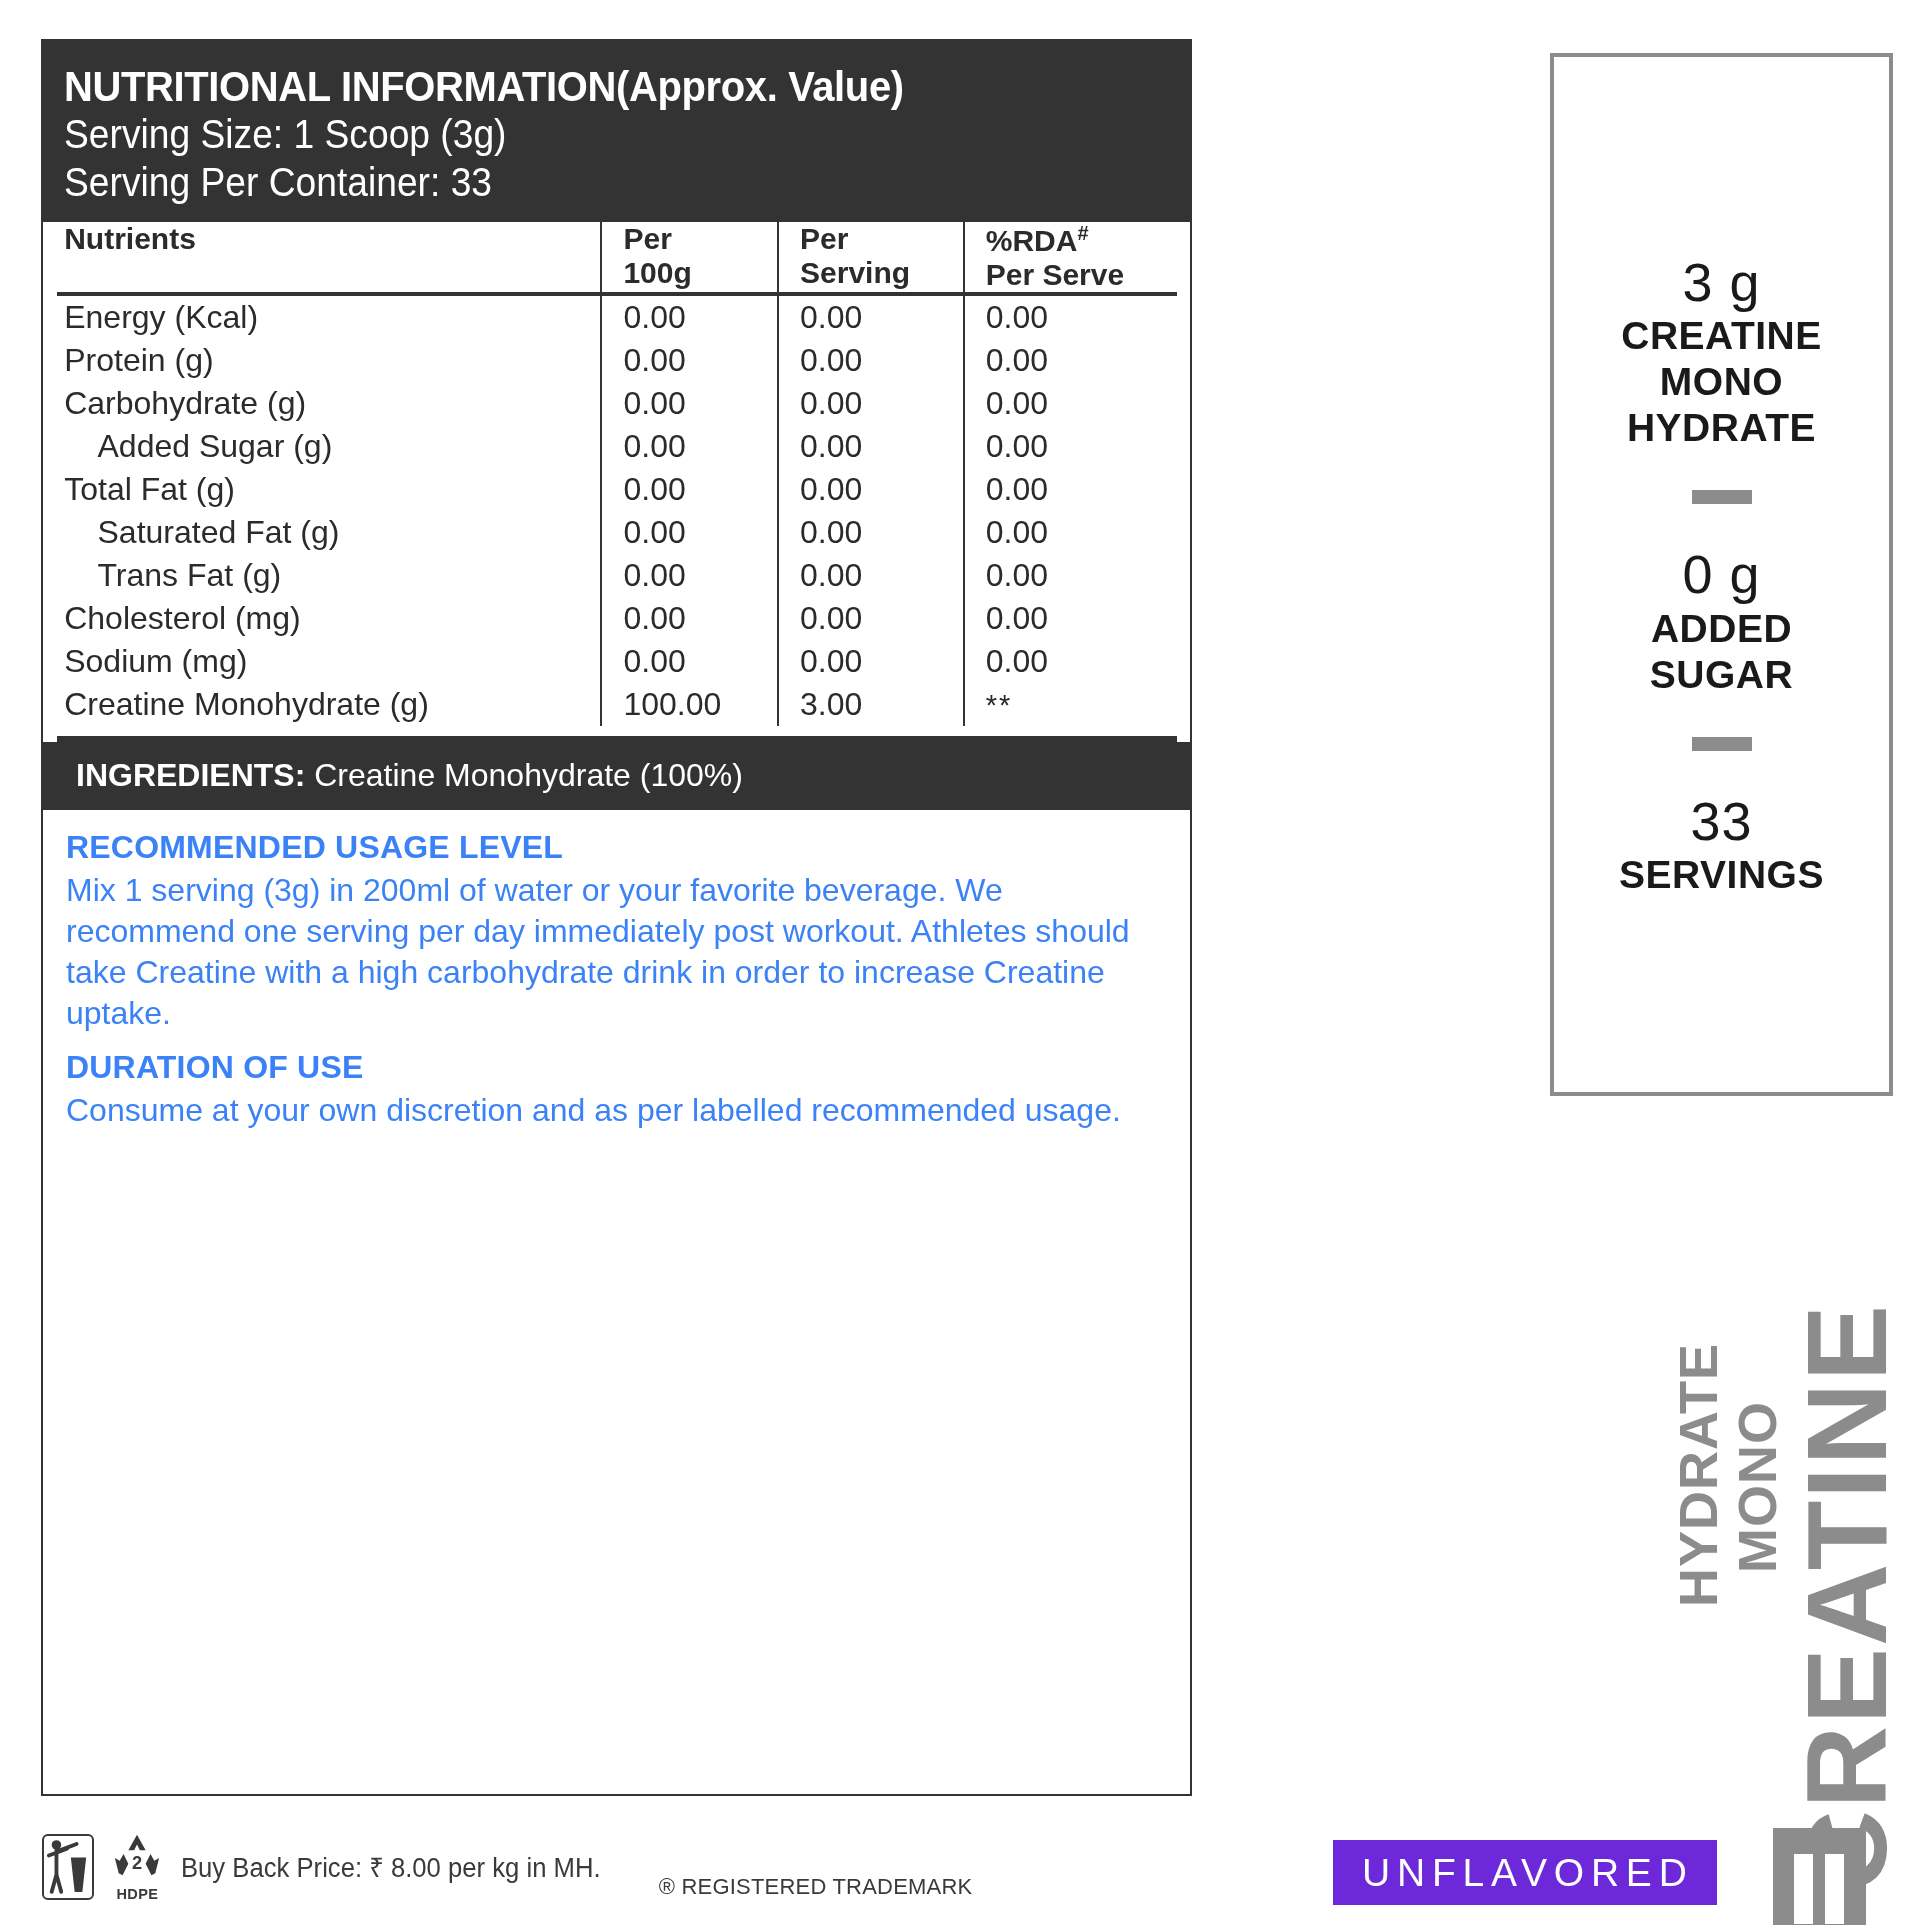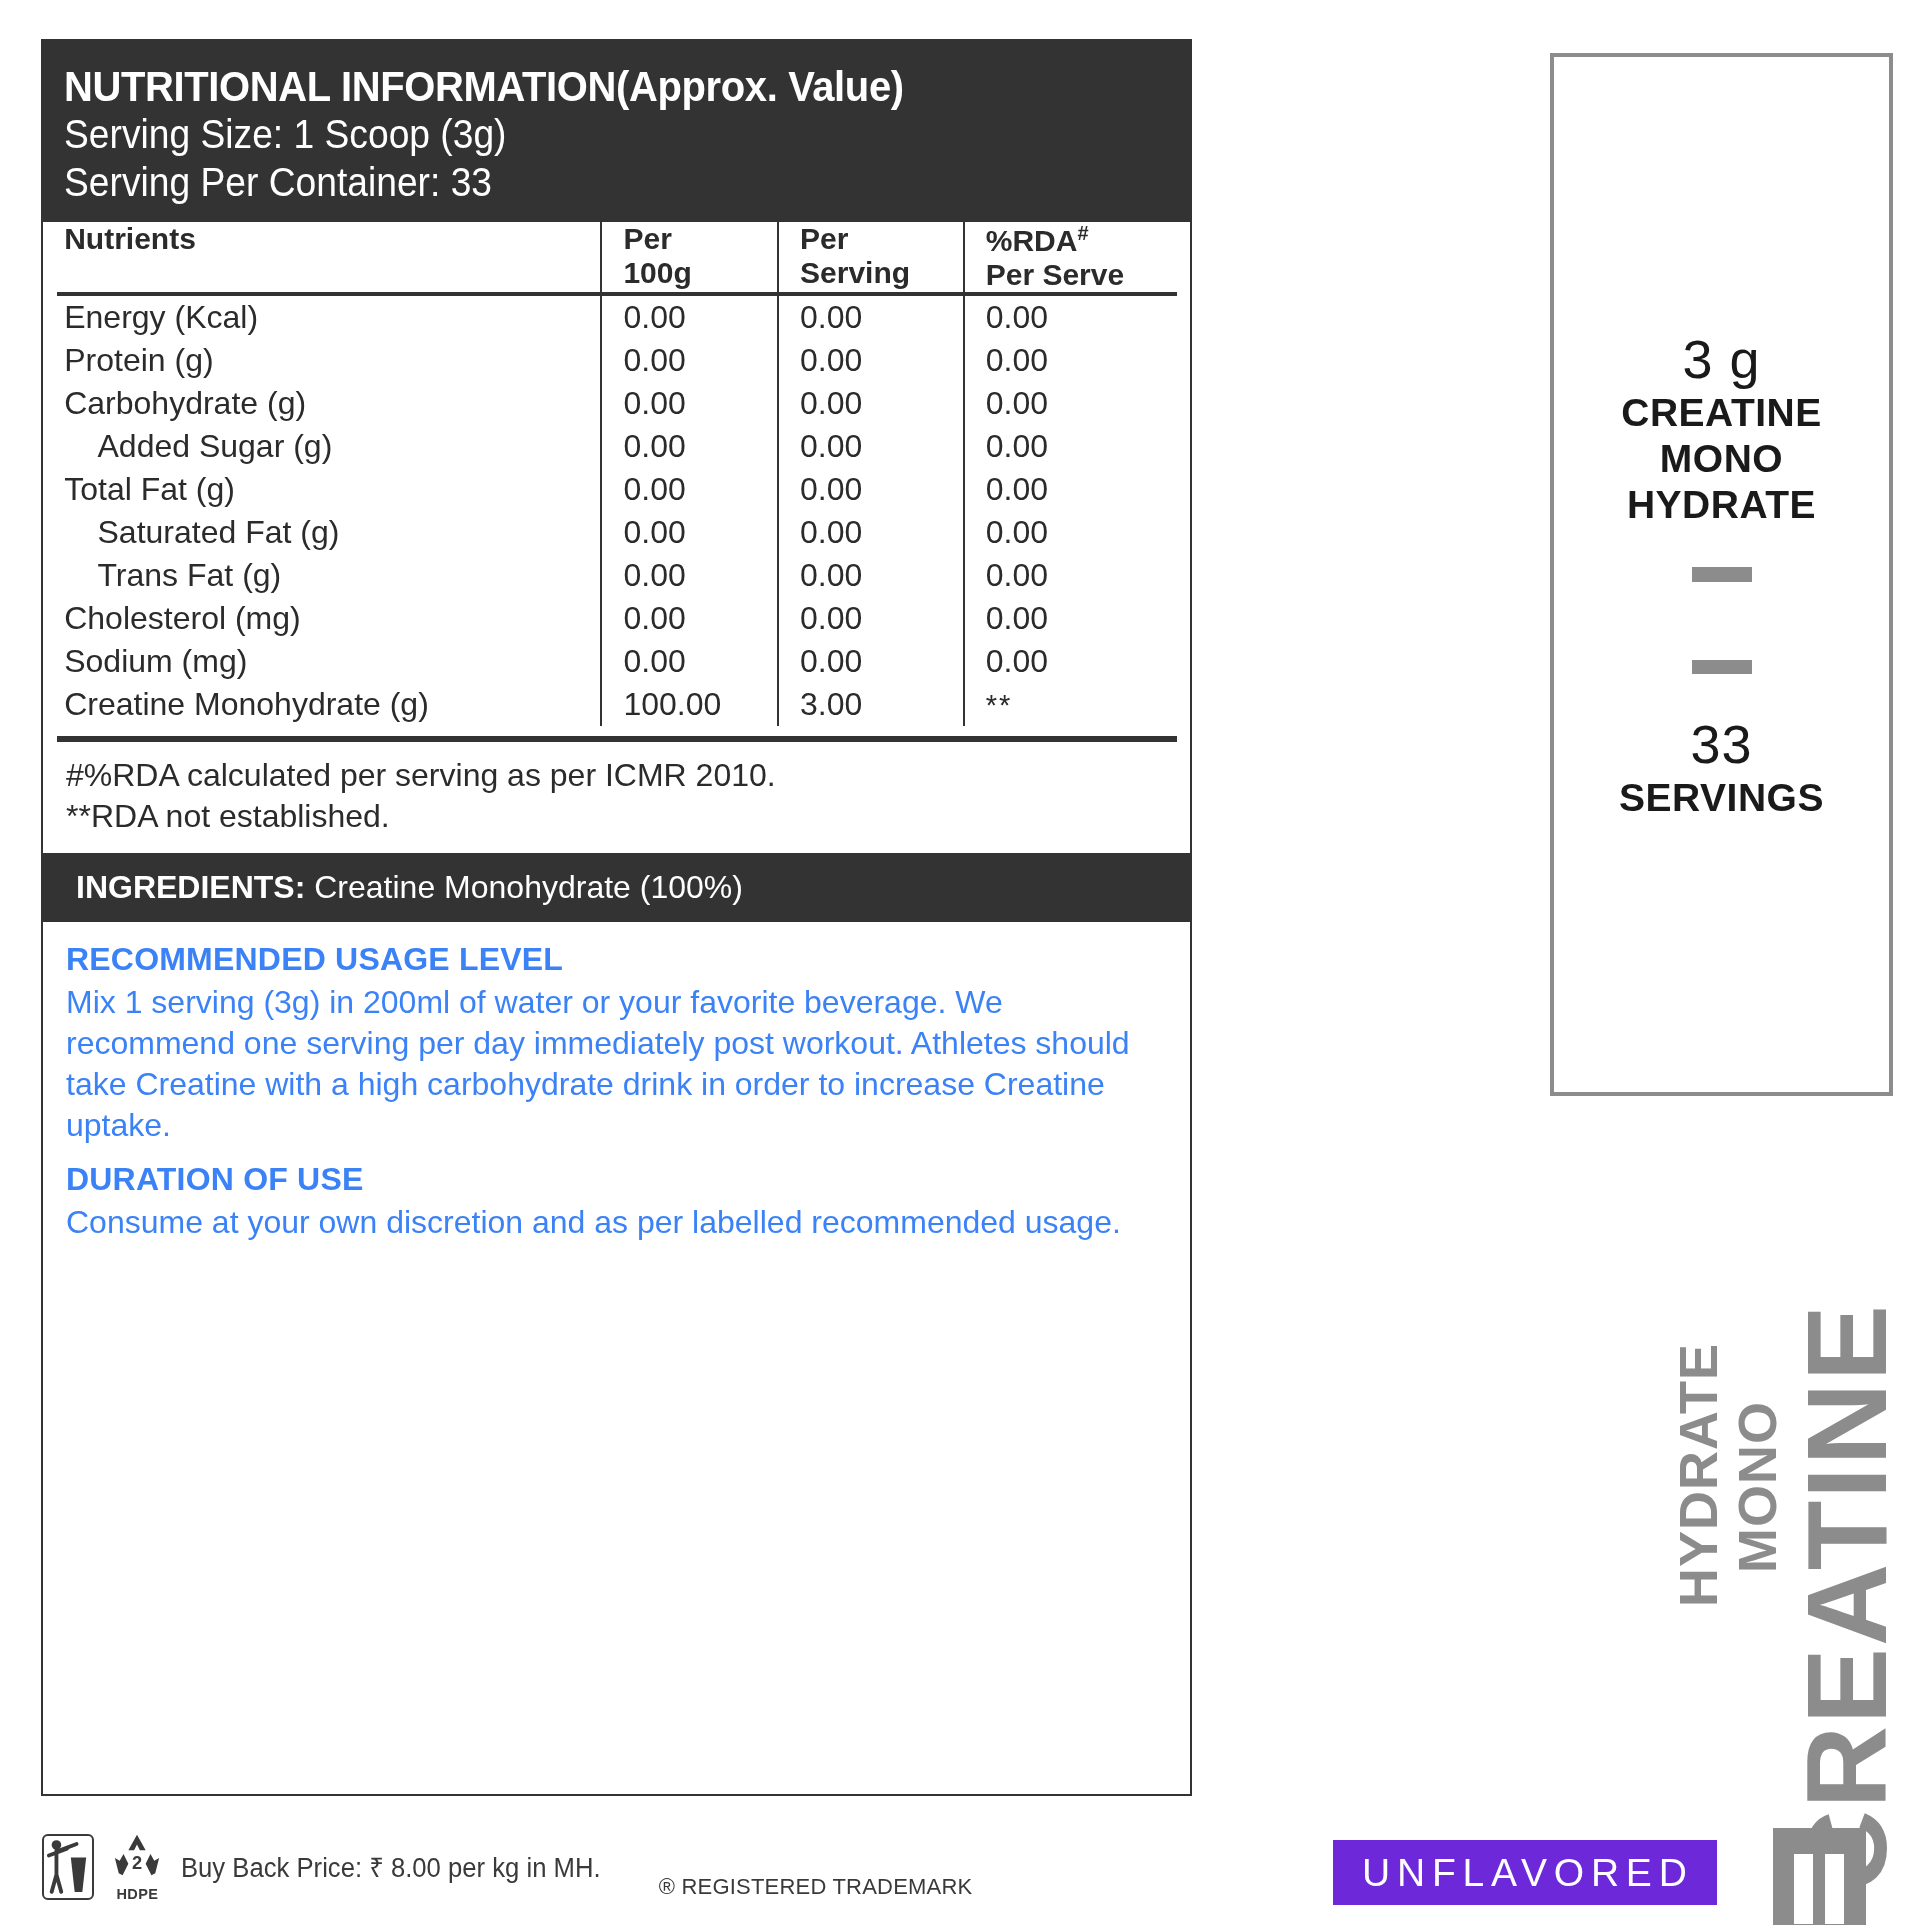--- a/index.html
+++ b/index.html
@@ -396,24 +396,20 @@
               <td class="v-100g">100.00</td>
               <td class="v-serv">3.00</td>
               <td class="v-rda"><span class="stars">**</span></td>
             </tr>
           </tbody>
       </table>
     </div>
 
     <div class="table-rule"></div>
 
-    <div class="footnotes">
-      <div>#%RDA calculated per serving as per ICMR 2010.</div>
-      <div>**RDA not established.</div>
-    </div>
 
     <div class="ingredients-bar">
       <b>INGREDIENTS:</b>
       <span>Creatine Monohydrate (100%)</span>
     </div>
 
     <div class="usage">
       <h3>RECOMMENDED USAGE LEVEL</h3>
       <p>Mix 1 serving (3g) in 200ml of water or your favorite beverage. We recommend one serving per day immediately post workout. Athletes should take Creatine with a high carbohydrate drink in order to increase Creatine uptake.</p>
       <h3>DURATION OF USE</h3>
@@ -421,20 +417,24 @@
     </div>
 
   </div>
 
   <div class="stat-box" id="stat-box">
       <div class="stat-group">
         <div class="stat-amount">3 g</div>
         <div class="stat-label">CREATINE<br>MONO<br>HYDRATE</div>
       </div>
       <div class="stat-divider"></div>
+      <div class="stat-group">
+        <div class="stat-amount">0 g</div>
+        <div class="stat-label">ADDED<br>SUGAR</div>
+      </div>
       <div class="stat-divider"></div>
       <div class="stat-group">
         <div class="stat-amount">33</div>
         <div class="stat-label">SERVINGS</div>
       </div>
     </div>
 
   <div class="vert-zone">
     <div class="vert-text vert-main">CREATINE</div>
     <div class="vert-text vert-sub-a">MONO</div>

